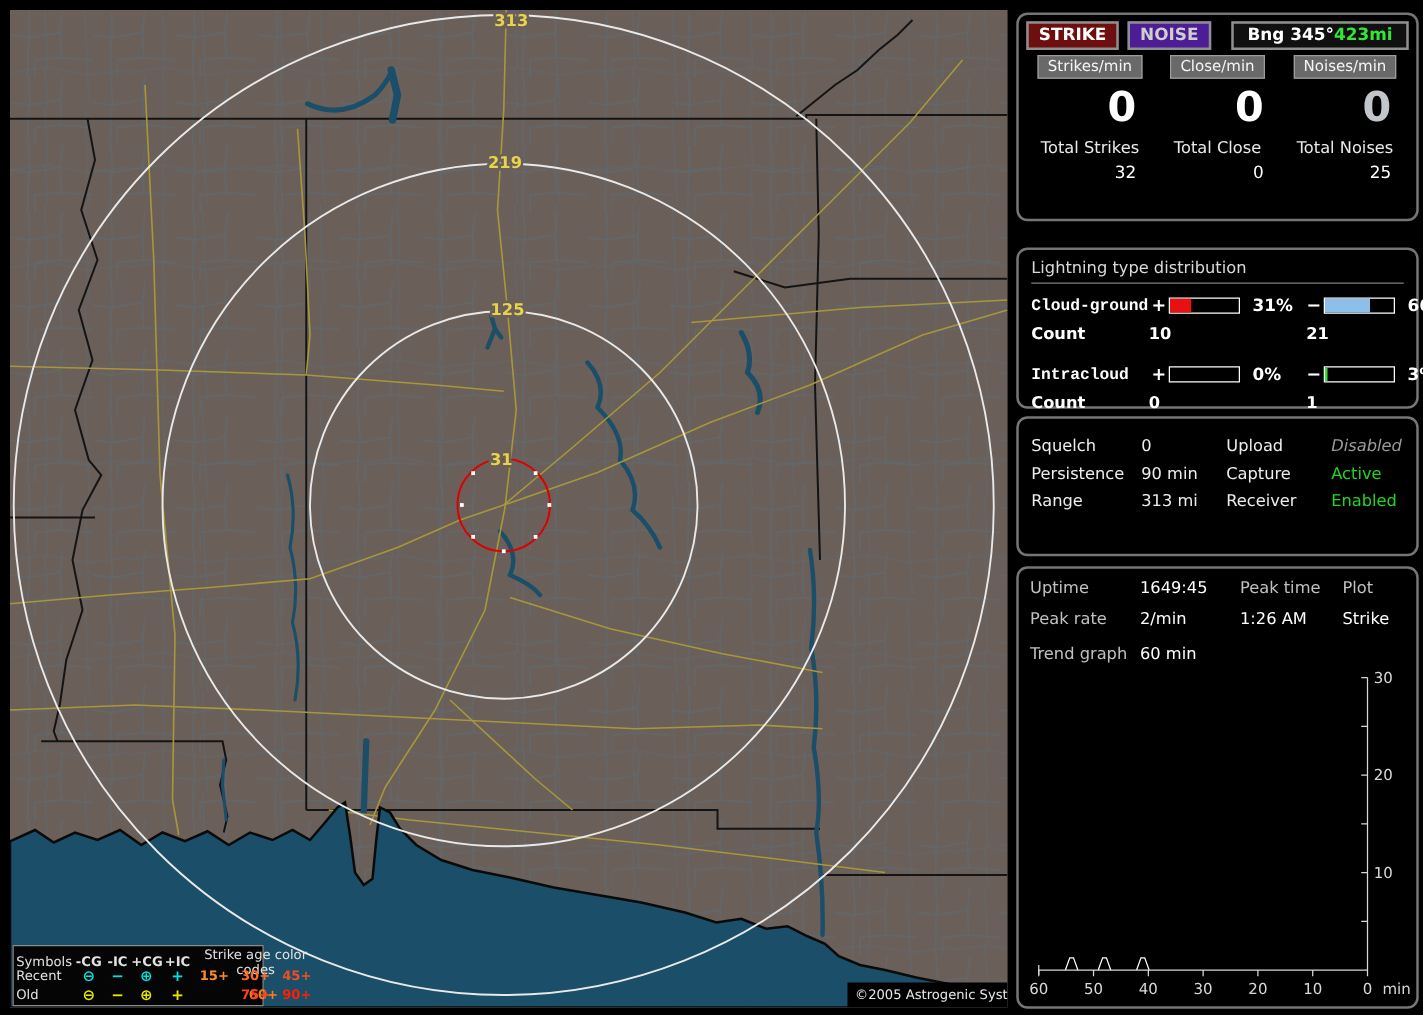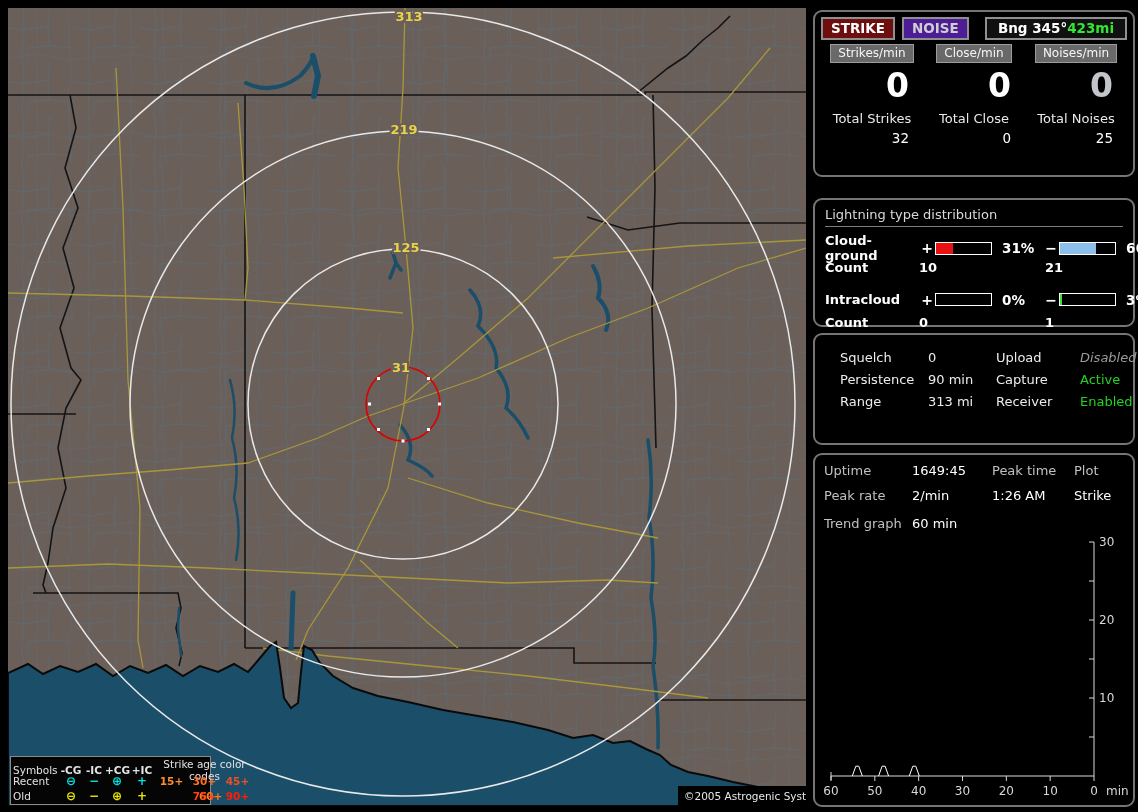--- a/index.html
+++ b/index.html
@@ -45,31 +45,31 @@
           font-size:12px; padding:1px 7px 2px; }
   .rate { text-align:right; padding-right:14px; font-size:33px; font-weight:bold; line-height:40px; margin-top:3px;}
   .total-label { text-align:center; font-size:13px; color:#e9e9e9; margin-top:5px; }
   .total-val { text-align:right; padding-right:14px; font-size:13.5px; margin-top:4px; color:#fff; }
 
   
   .dist-title { font-size:13px; color:#d9d9d9; padding:2px 0 4px 0; border-bottom:1px solid #7d7d7d; }
   .dist-row { display:grid; grid-template-columns:94px 16px 60px 48px 16px 60px 42px;
               align-items:center; height:23px; margin-top:6px; font-size:13px; }
   .dist-count { display:grid; grid-template-columns:94px 126px auto; align-items:center; height:22px; font-size:13px; font-weight:bold; }
-  .bold { font-weight:bold; }
+  .bold { font-weight:bold;font-family:Liberation Mono, monospace; }
   .bar { width:57px; height:13px; border:1px solid #fff; background:#000; }
   .bar > div { height:100%; }
   .pct { font-weight:bold; padding-left:7px; font-size:13.5px; }
   .sign { font-weight:bold; font-size:14px; text-align:center; }
 
   
   .clock { font-size:19px; font-weight:bold; color:#00de00; padding:2px 0 7px 2px;
            border-bottom:1px solid #7d7d7d; letter-spacing:0.5px; }
   .stat-grid { display:grid; grid-template-columns:88px 68px 84px auto; font-size:13px;
-               row-gap:7px; margin-top:11px; padding-left:2px;margin-left:15px; }
+               row-gap:7px; margin-top:11px; padding-left:2px; }
   .stat-grid span { color:#ececec; }
 
   
   .trend-grid { display:grid; grid-template-columns:88px 80px 82px auto; font-size:13px; row-gap:10px; padding-left:1px;}
   .lbl { color:#c0c0c0; }
   .val { color:#fff; }
   .trend-row3 { display:grid; grid-template-columns:88px auto; font-size:13px; margin-top:13px; padding-left:1px;}
   #trend-svg { position:absolute; left:2px; bottom:2px; }
 </style>
 </head>

